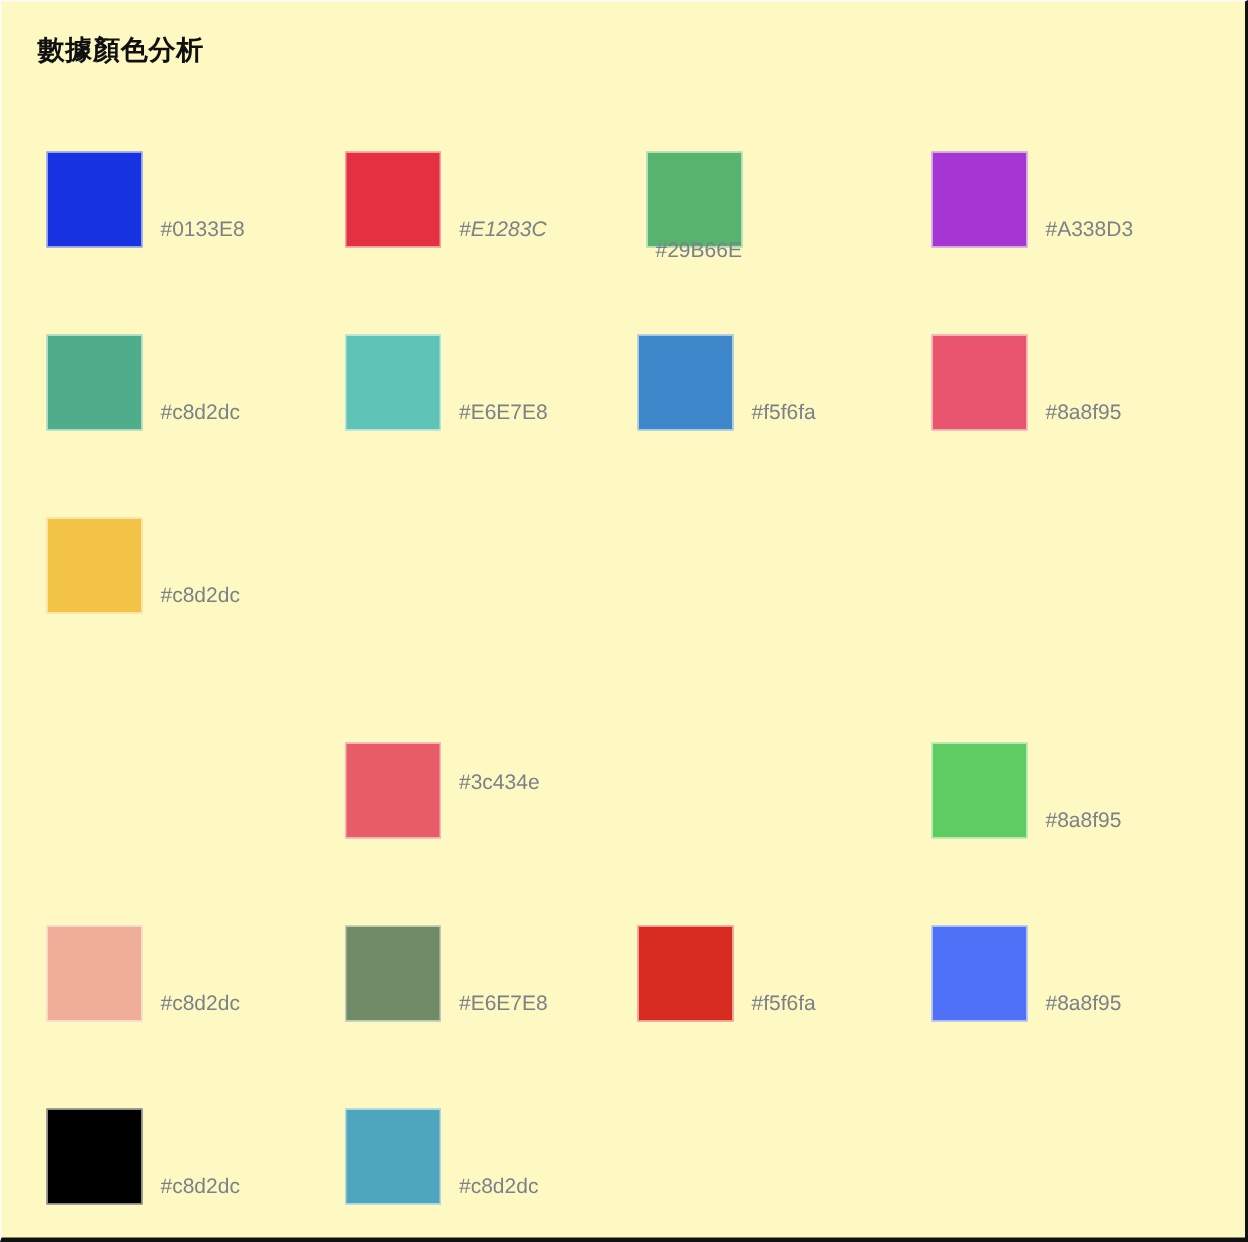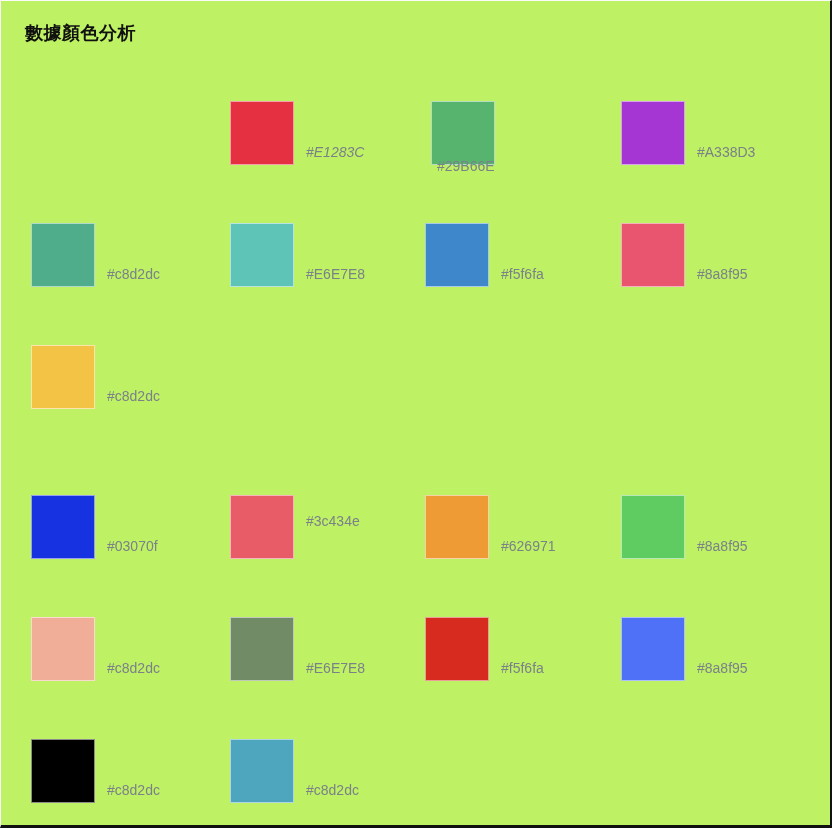--- a/index.html
+++ b/index.html
@@ -12,21 +12,21 @@
     height: 828px;
     background: #efefef;
     font-family: "Liberation Sans", "DejaVu Sans", sans-serif;
     overflow: hidden;
     box-sizing: border-box;
   }
   #page {
     position: relative;
     width: 832px;
     height: 828px;
-    background: #bef264;
+    background: #fef9c3;
     box-sizing: border-box;
     border-right: 2px solid #111111;
     border-bottom: 3px solid #111111;
     border-left: 1px solid #fbfbfb;
     border-top: 1px solid #fbfbfb;
     overflow: hidden;
   }
   #page-title {
     position: absolute;
     left: 24px;
@@ -76,20 +76,24 @@
 </style>
 </head>
 <body>
 
 <div id="page">
 
   <div id="page-title">數據顏色分析</div>
 
   <div class="swatch-grid">
       <div class="swatch-row">
+        <div class="swatch-cell" style="left: 30px;">
+          <div class="swatch-chip" style="background: rgb(23, 50, 224);"></div>
+          <span class="swatch-label">#0133E8</span>
+        </div>
         <div class="swatch-cell" style="left: 229px; font-style: italic;">
           <div class="swatch-chip" style="background: rgb(228, 48, 65);"></div>
           <span class="swatch-label">#E1283C</span>
         </div>
         <div class="swatch-cell" style="left: 424px; flex-direction: column;">
           <div class="swatch-chip" style="background: rgb(87, 180, 110);"></div>
           <span class="swatch-label">#29B66E</span>
         </div>
         <div class="swatch-cell" style="left: 620px;">
           <div class="swatch-chip" style="background: rgb(166, 54, 212);"></div>
@@ -114,31 +118,23 @@
           <span class="swatch-label">#8a8f95</span>
         </div>
       </div>
       <div class="swatch-row gap-after">
         <div class="swatch-cell" style="left: 30px;">
           <div class="swatch-chip" style="background: rgb(243, 195, 69);"></div>
           <span class="swatch-label">#c8d2dc</span>
         </div>
       </div>
       <div class="swatch-row">
-        <div class="swatch-cell" style="left: 30px;">
-          <div class="swatch-chip" style="background: rgb(23, 50, 224);"></div>
-          <span class="swatch-label">#03070f</span>
-        </div>
         <div class="swatch-cell" style="left: 229px; align-items: center;">
           <div class="swatch-chip" style="background: rgb(232, 92, 104);"></div>
           <span class="swatch-label">#3c434e</span>
-        </div>
-        <div class="swatch-cell" style="left: 424px;">
-          <div class="swatch-chip" style="background: rgb(238, 155, 54);"></div>
-          <span class="swatch-label">#626971</span>
         </div>
         <div class="swatch-cell" style="left: 620px;">
           <div class="swatch-chip" style="background: rgb(95, 204, 98);"></div>
           <span class="swatch-label">#8a8f95</span>
         </div>
       </div>
       <div class="swatch-row">
         <div class="swatch-cell" style="left: 30px;">
           <div class="swatch-chip" style="background: rgb(240, 173, 151);"></div>
           <span class="swatch-label">#c8d2dc</span>

